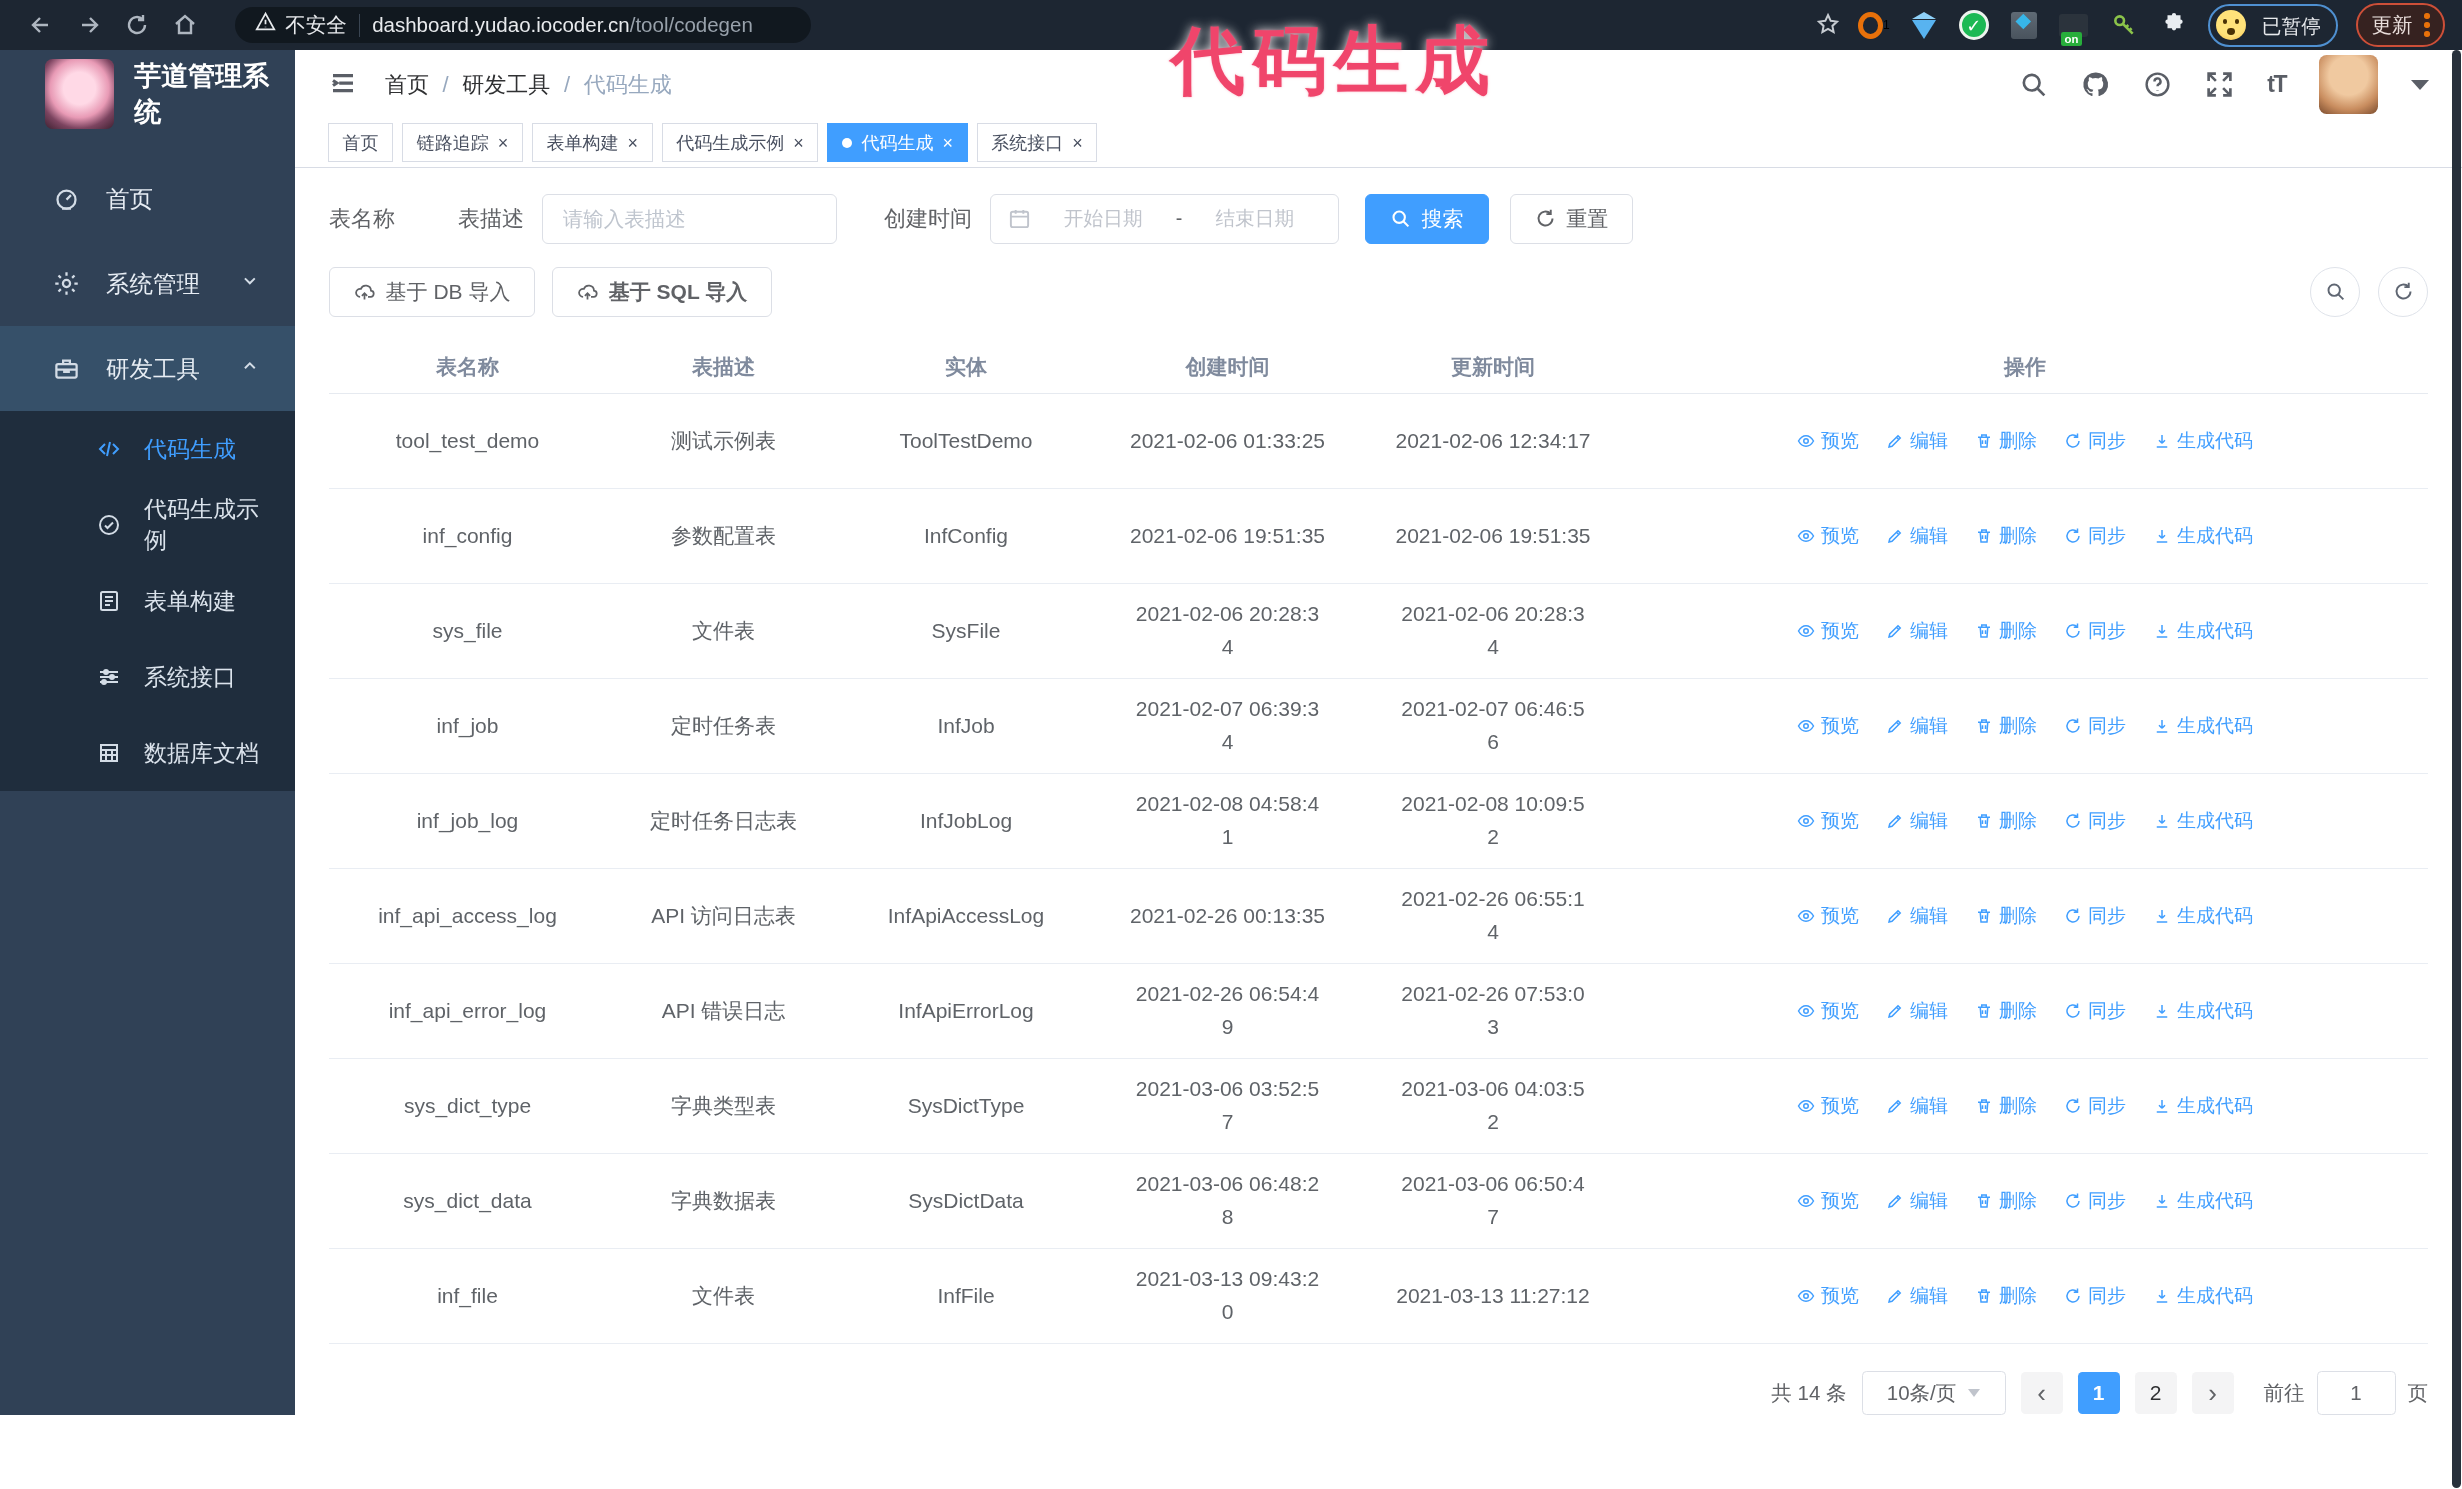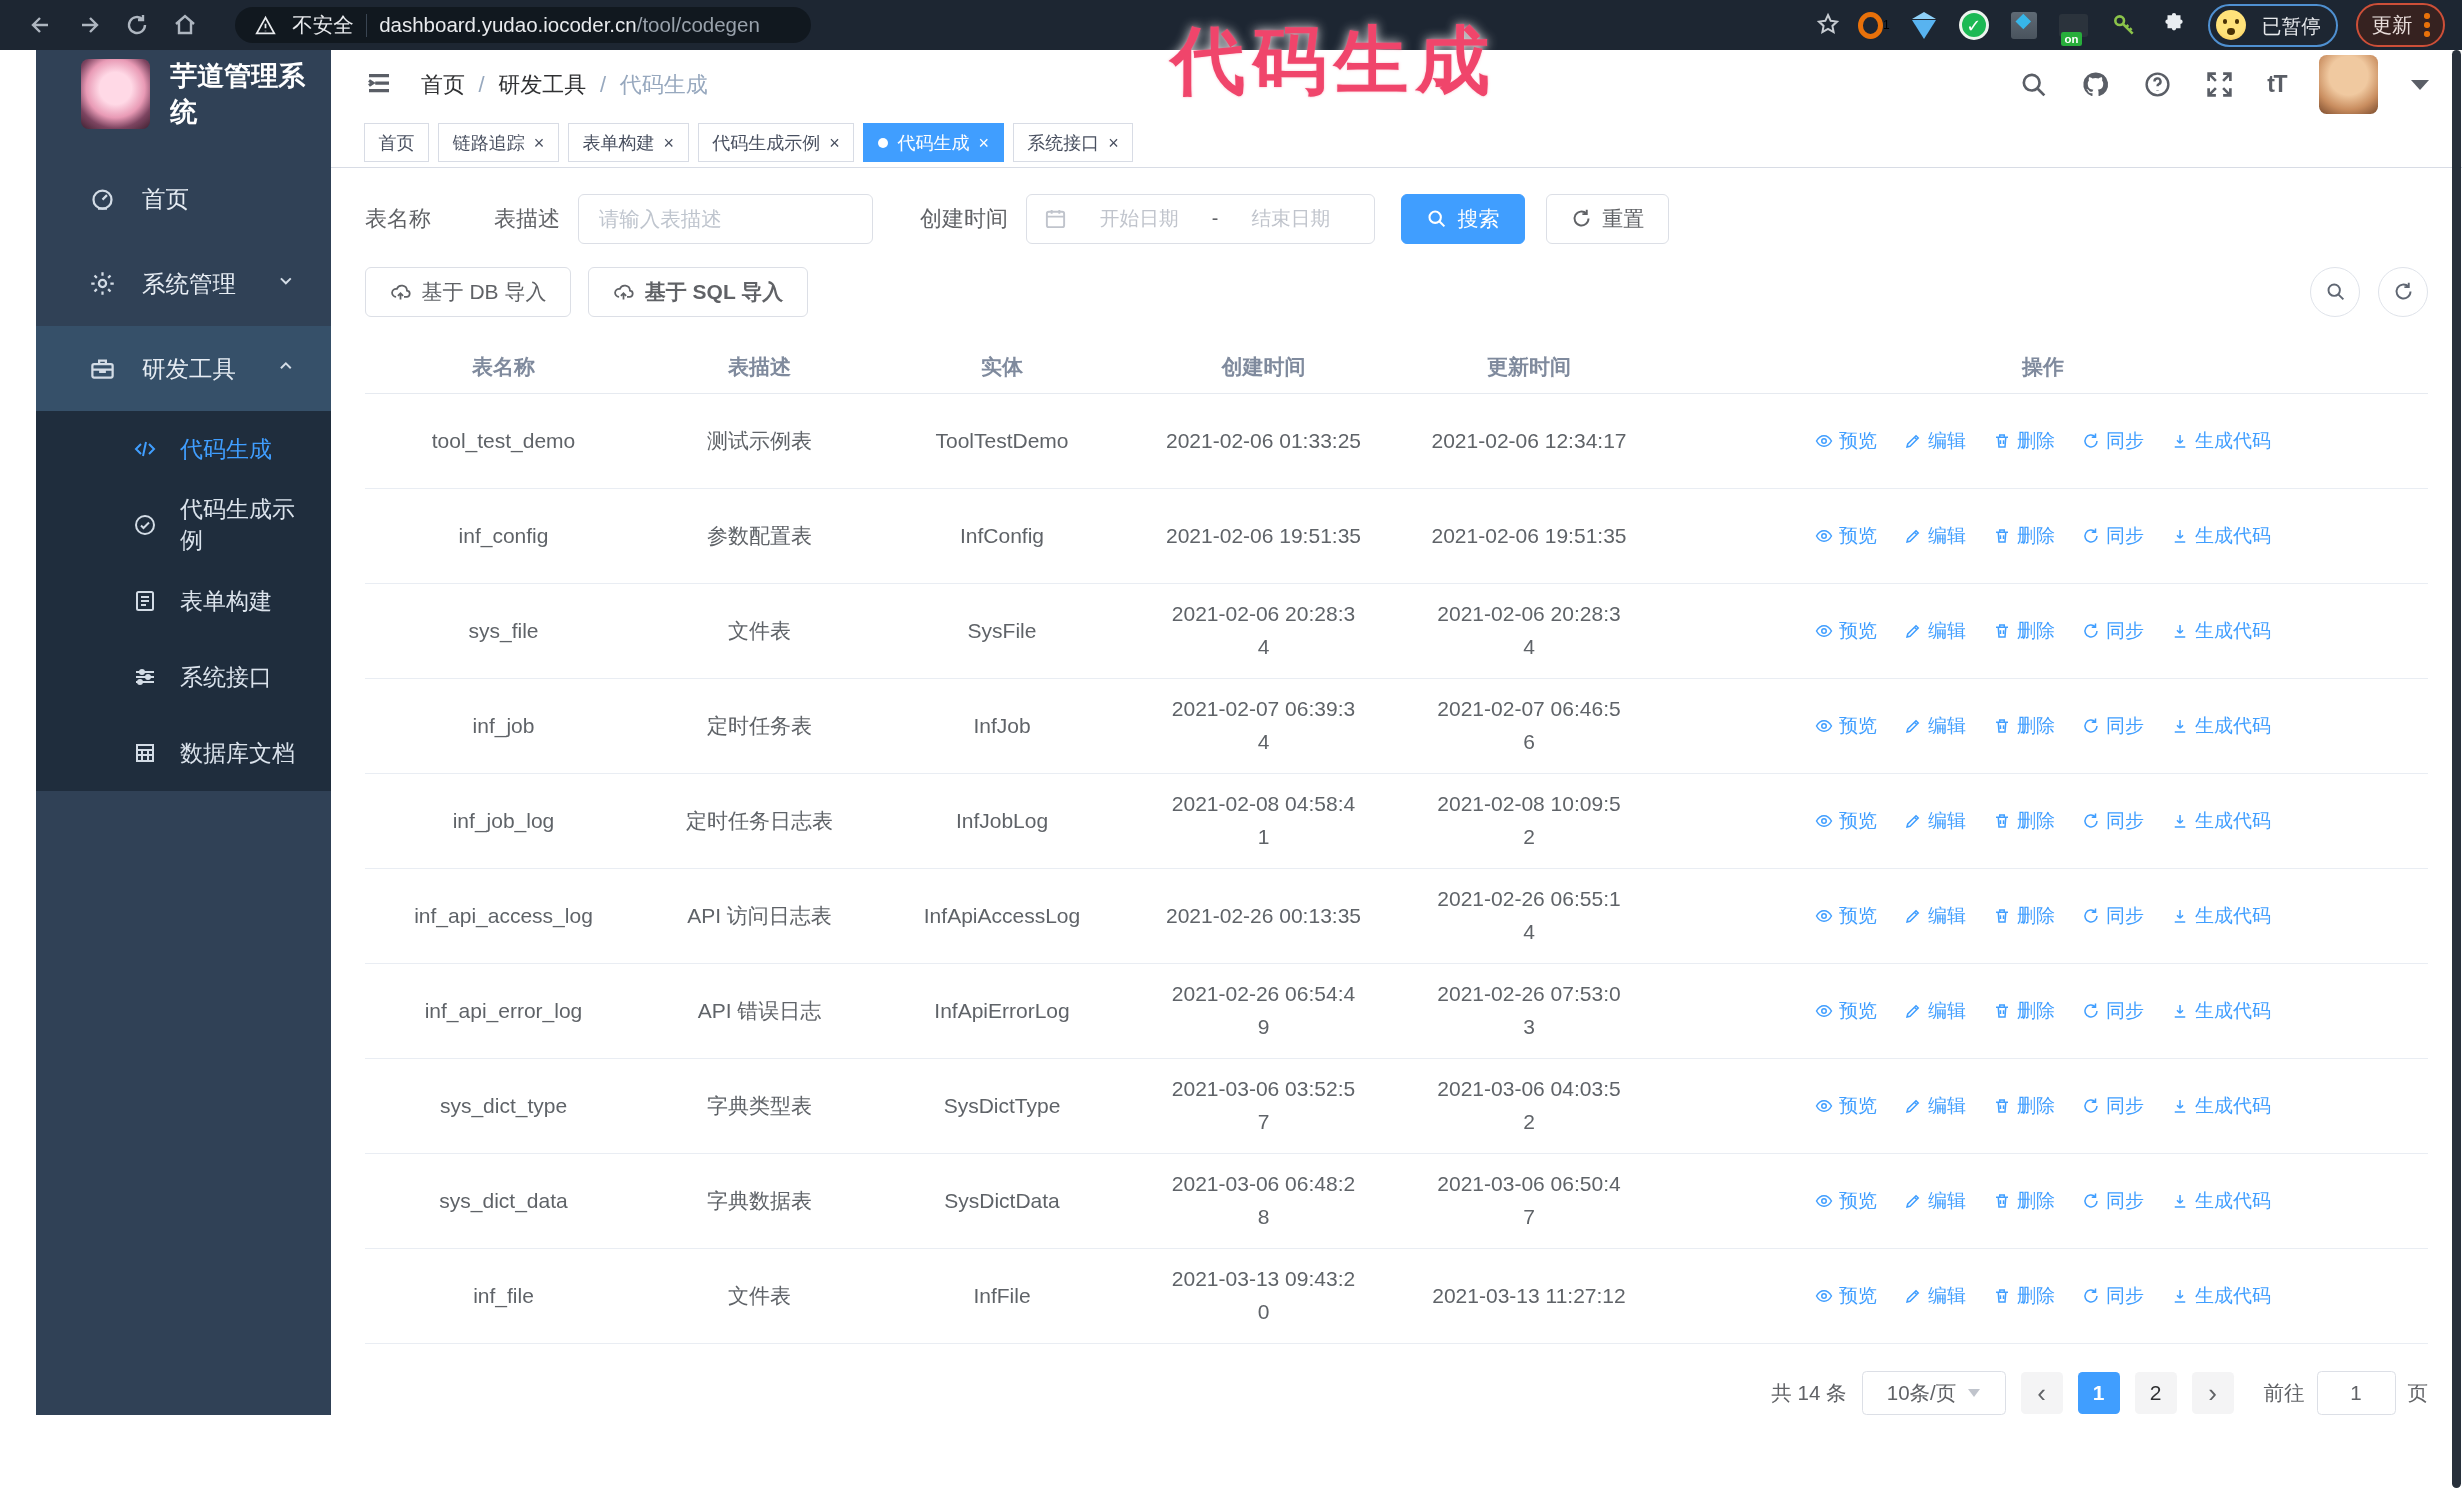--- a/index.html
+++ b/index.html
@@ -6,21 +6,21 @@
   html,body { width:2462px; height:1490px; overflow:hidden; background:#fff;
     font-family:"Liberation Sans","DejaVu Sans",sans-serif; }
   .screen { position:relative; width:2462px; height:1490px; }
 
   
   .chrome { height:50px; background:#1d2632; display:flex; align-items:center; padding:0 16.7px; }
   .chrome .navbtn { width:33px; height:33px; margin:0 7.6px; display:flex; align-items:center; justify-content:center; color:#aeb6c0; }
   .chrome .navbtn svg { width:24px; height:24px; }
   .url-pill { margin-left:26px; height:36px; width:576px; border-radius:18px; background:#11181f;
     display:flex; align-items:center; padding:0 19.7px; gap:12px; }
-  .sec-warn { display:flex; align-items:center; gap:16px; color:#e8eaed; font-size:20.5px; }
+  .sec-warn { display:flex; align-items:flex-start; gap:9px; color:#e8eaed; font-size:20.5px; }
   .sec-warn svg { width:21px; height:21px; }
   .url-divider { width:1.5px; height:23px; background:#3a4552; }
   .url-text { font-size:20.5px; color:#e8eaed; white-space:nowrap; }
   .url-text .path { color:#98a1ab; }
   .chrome-right { margin-left:auto; display:flex; align-items:center; gap:18px; }
   .star { color:#c7ccd2; }
   .star svg { width:24px; height:24px; }
   .ext { width:32px; height:32px; display:flex; align-items:center; justify-content:center; position:relative; }
   .ext-orange { width:27px; height:27px; border-radius:50%; border:5.3px solid #e8710a; }
   .ext-gem { width:0; height:0; border-left:12px solid transparent; border-right:12px solid transparent; border-top:19.7px solid #58b3f0; position:relative; top:4.5px;}
@@ -35,21 +35,21 @@
   .emoji-face { width:30px; height:30px; border-radius:50%; background:radial-gradient(circle at 50% 38%, #ffe27a 60%, #f5b942); position:relative; }
   .emoji-face:before { content:""; position:absolute; left:6.8px; top:9px; width:4.5px; height:4.5px; border-radius:50%; background:#4a3205; box-shadow:12px 0 0 #4a3205; }
   .emoji-face:after { content:""; position:absolute; left:11.4px; top:18px; width:7.6px; height:6.8px; border-radius:50%; background:#4a3205; }
   .pause-label { color:#e8eaed; font-size:19.7px; }
   .update-pill { display:flex; align-items:center; gap:12px; border:2.3px solid #cd4f38; background:#362220; border-radius:23px; padding:6px 13.6px; }
   .update-label { color:#eadfdc; font-size:20.5px; }
   .update-dots { display:flex; flex-direction:column; gap:3.8px; }
   .update-dots i { width:5.3px; height:5.3px; border-radius:50%; background:#e8710a; }
 
   
-  .app { display:flex; height:1365px;margin-left:36px; }
+  .app { display:flex; height:1365px; }
   .sidebar { width:295px; background:#304156; flex:none; display:flex; flex-direction:column; }
   .logo-row { height:88px; display:flex; align-items:center; padding-left:45px; gap:19.7px; }
   .logo-img { width:70px; height:70px; border-radius:7.6px;
     background:radial-gradient(circle at 50% 42%, #ffd9e6 0 30%, #e89ab5 55%, #7c4460 75%, #3c2030); }
   .app-title { color:#ffffff; font-size:27px; font-weight:bold; }
   .menu { margin-top:18px; }
   .menu-item { height:85px; display:flex; align-items:center; padding:0 35px 0 53px; color:#e7edf4; font-size:23.5px; gap:26px; cursor:pointer; }
   .menu-item svg { width:27px; height:27px; flex:none; color:#d3dce6; }
   .menu-item .chev { margin-left:auto; color:#9fb0c1; }
   .menu-item .chev svg { width:19.7px; height:19.7px; }

